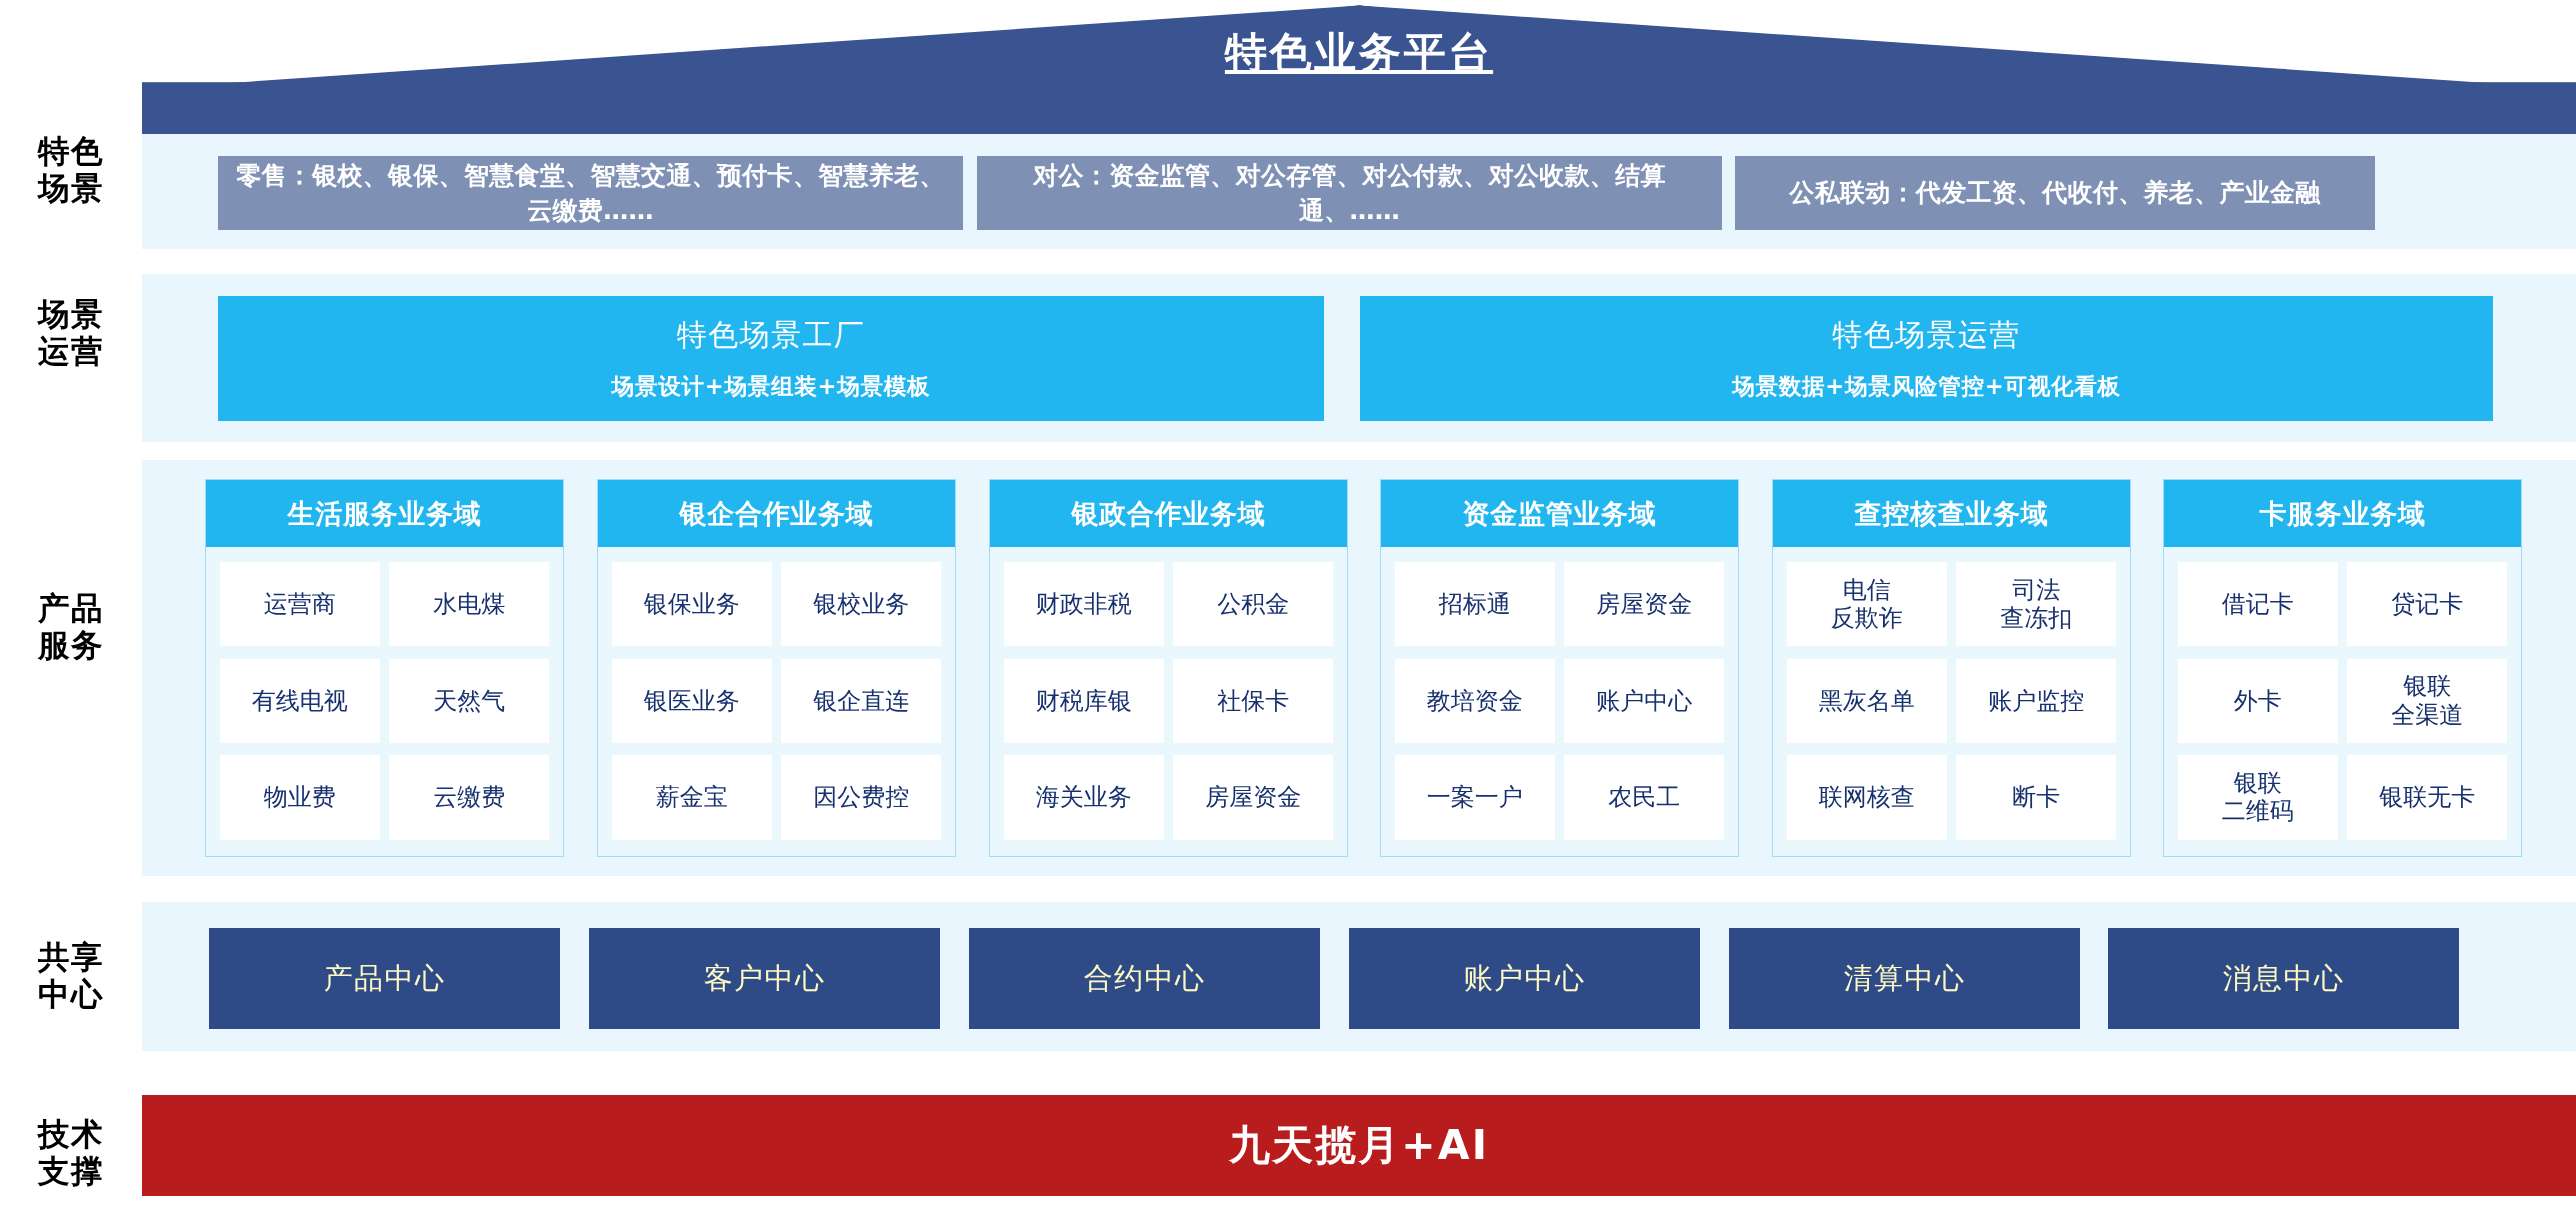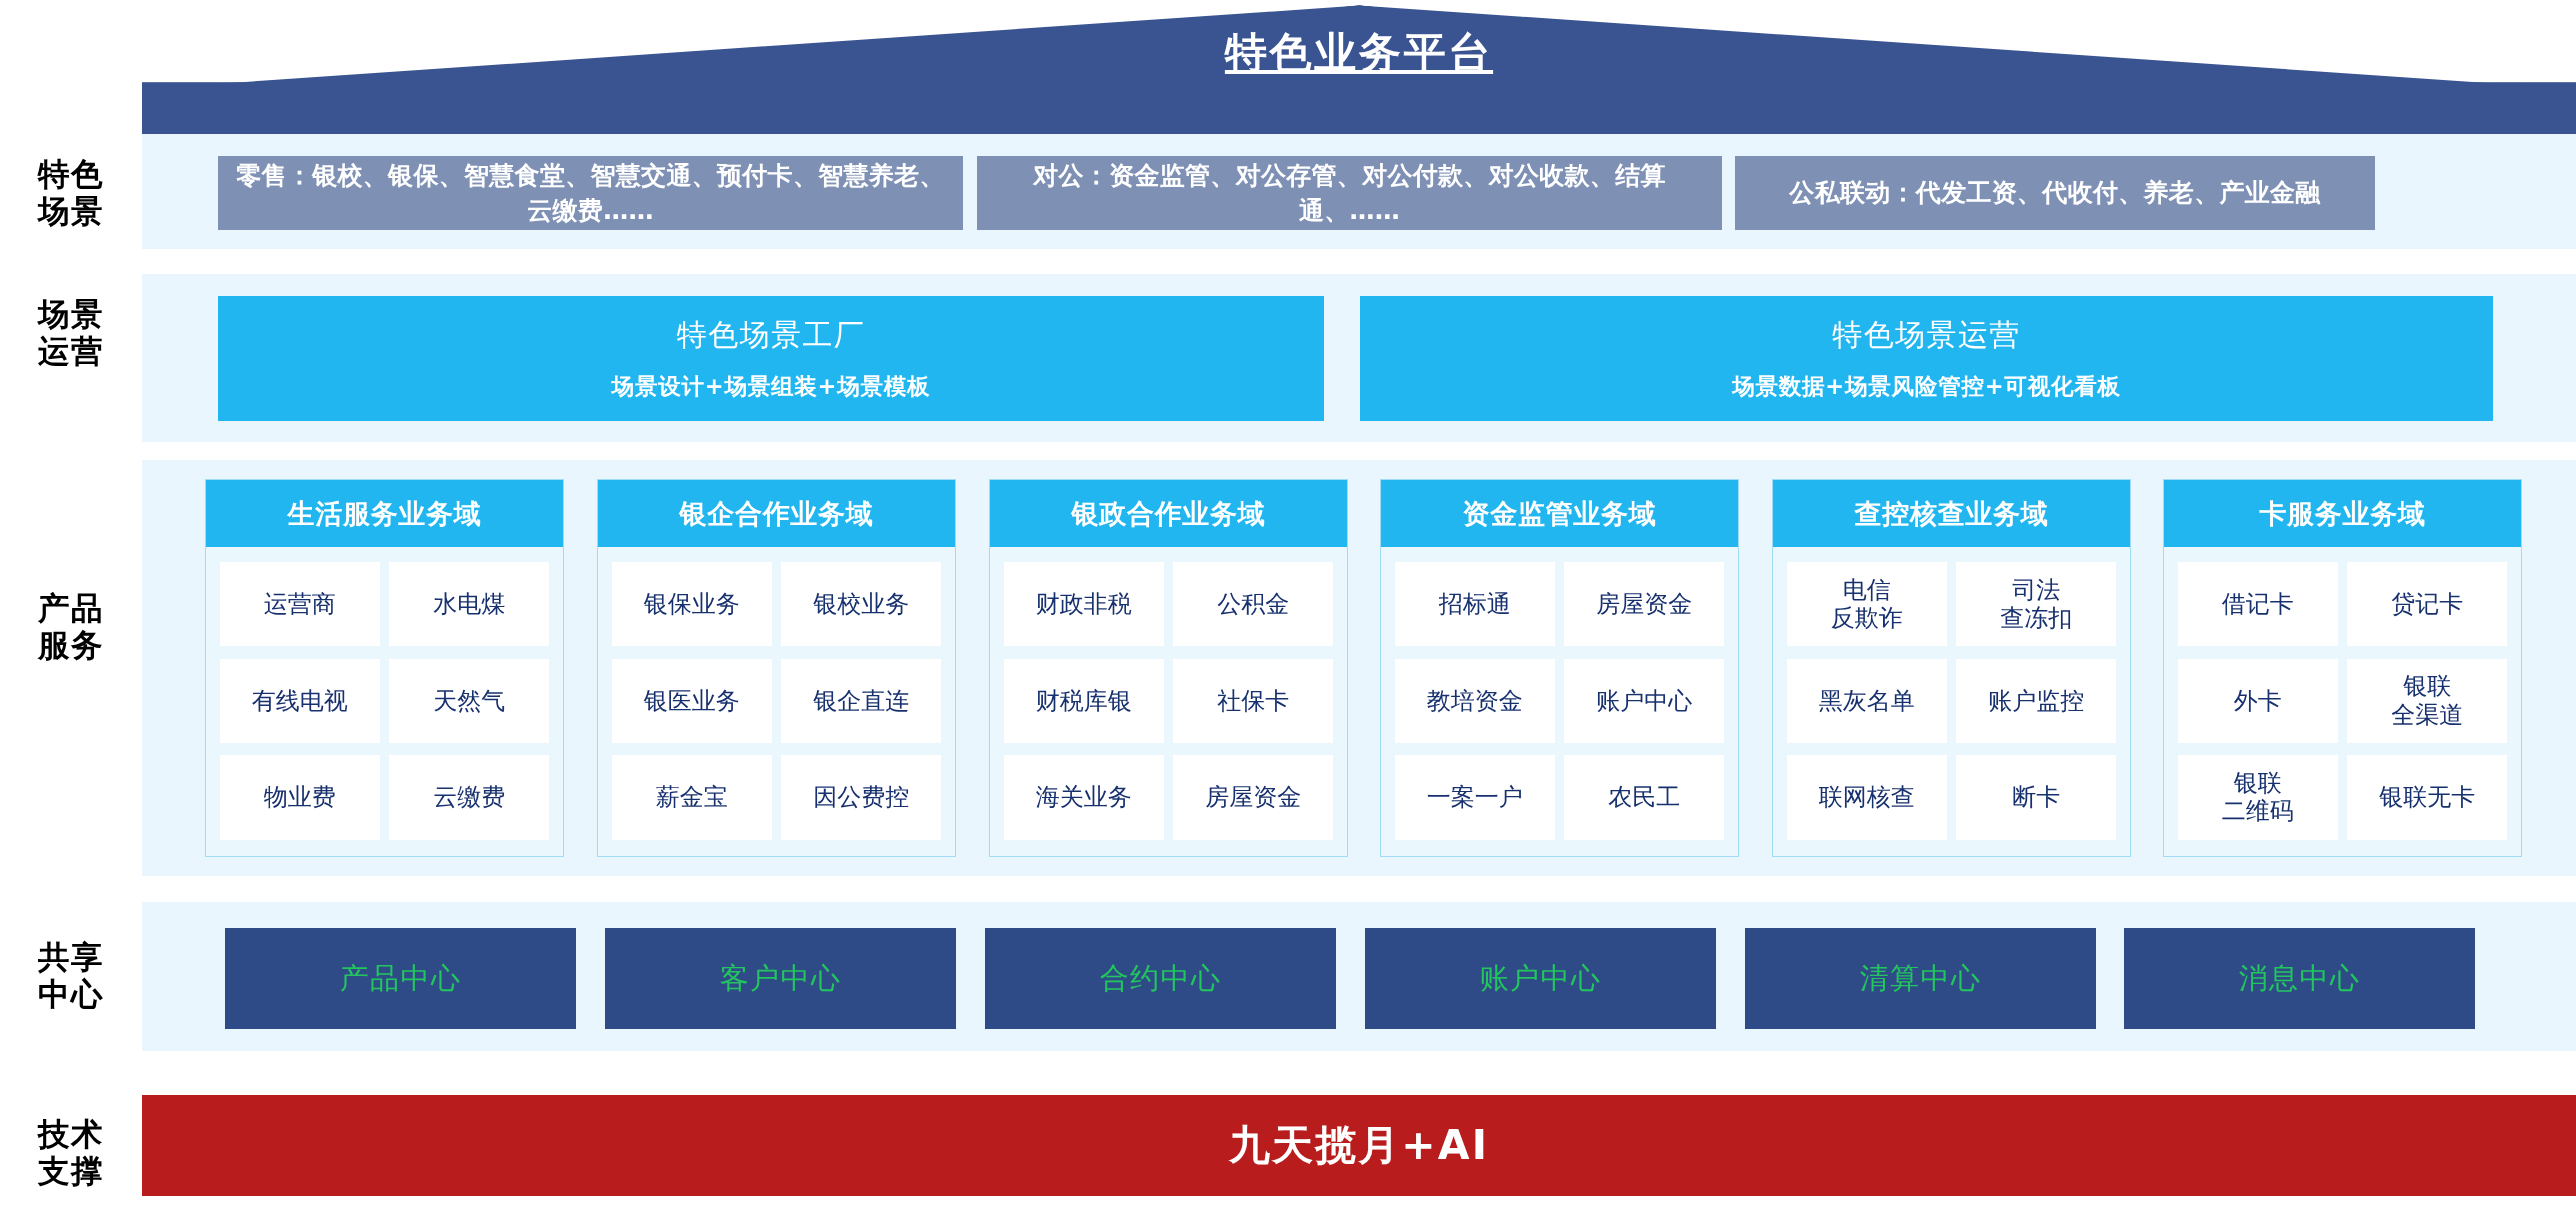--- a/index.html
+++ b/index.html
@@ -106,25 +106,24 @@
     font-size: 24px;
     line-height: 1.18;
     padding: 2.7px;
     white-space: pre-line;
   }
 
   
   .center-box {
     position: absolute;
     background: #2f4b87;
-    color: #22c55e;
+    color: #fef9c3;
     font-size: 29px; font-weight: normal;
     display: flex; align-items: center; justify-content: center;
     letter-spacing: 1.4px;
-    margin-left: 16px;
   }
 
   
   .tech-bar {
     position: absolute;
     background: #b91c1c;
     color: #ffffff;
     display: flex; align-items: center; justify-content: center;
     font-size: 41px; font-weight: bold;
     letter-spacing: 2.1px;
@@ -139,21 +138,21 @@
     <svg class="roof-svg" width="2434" height="137" viewBox="0 0 3556 200" xmlns="http://www.w3.org/2000/svg">
       <polygon points="0,194 1778,8 3556,194 3556,200 0,200" fill="#3a5491"></polygon>
       <polygon points="1778,8 3556,194 3556,200 1778,20" fill="#3a5491"></polygon>
       <rect x="0" y="120" width="3556" height="80" fill="#3a5491"></rect>
       <polygon points="0,194 1778,8 3556,194 3556,200 0,200" fill="#3a5491"></polygon>
       <polygon points="0,130 1778,8 3556,130 3556,200 0,200" fill="#3a5491"></polygon>
     </svg>
     <div class="roof-title">特色业务平台</div>
   </div>
 
-  <div class="side-label" style="top: 156px; white-space: pre-line;">特色
+  <div class="side-label" style="top: 133px; white-space: pre-line;">特色
 场景</div>
   <div class="panel" style="left:142px; top:134px; width:2434px; height:115px;"></div>
 
   <div class="scene-box" style="left:218px; top:156px; width:745px; height:74px;">零售：银校、银保、智慧食堂、智慧交通、预付卡、智慧养老、云缴费……</div>
   <div class="scene-box" style="left:977px; top:156px; width:745px; height:74px;">对公：资金监管、对公存管、对公付款、对公收款、结算通、……</div>
   <div class="scene-box" style="left:1735px; top:156px; width:640px; height:74px;">公私联动：代发工资、代收付、养老、产业金融</div>
 
   <div class="side-label" style="top: 296px; white-space: pre-line;">场景
 运营</div>
   <div class="panel" style="left:142px; top:274px; width:2434px; height:168px;"></div>

